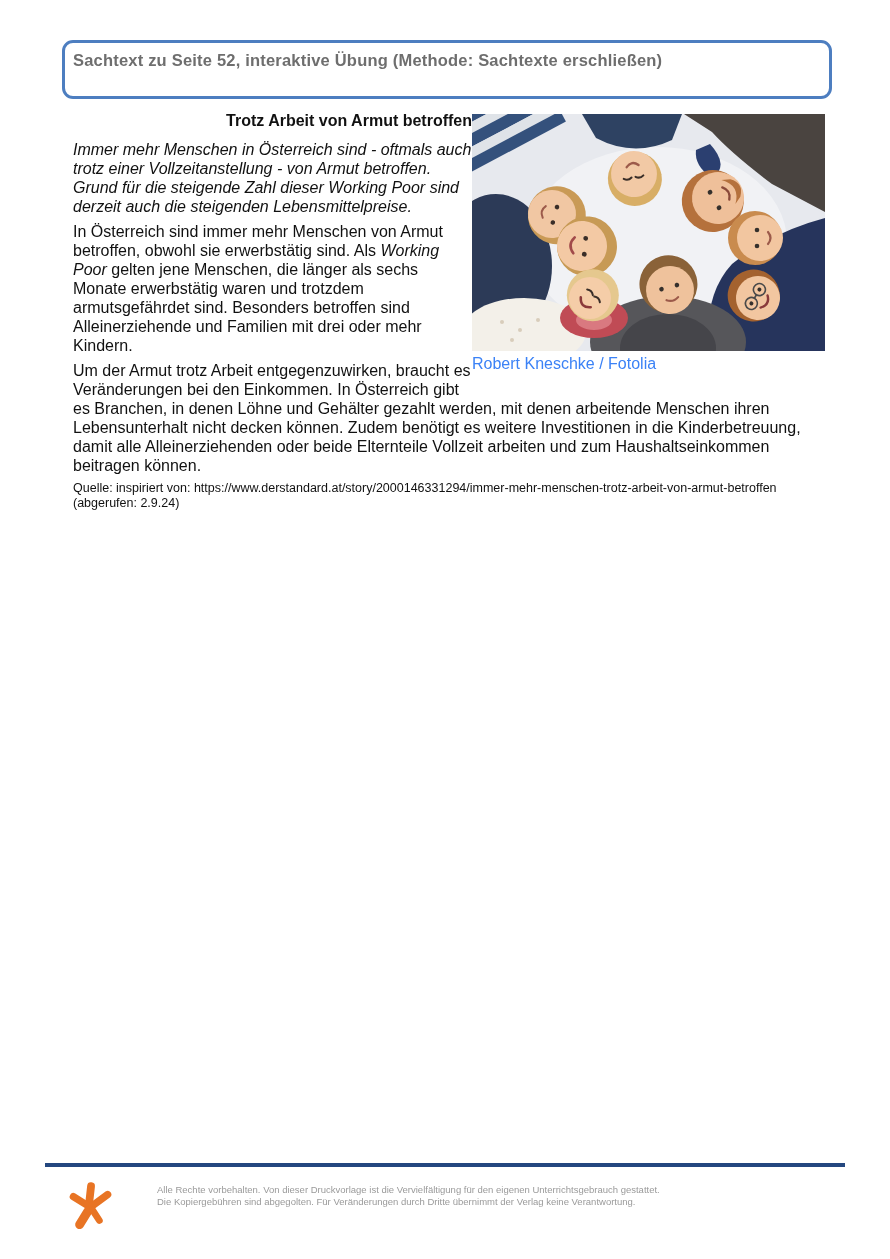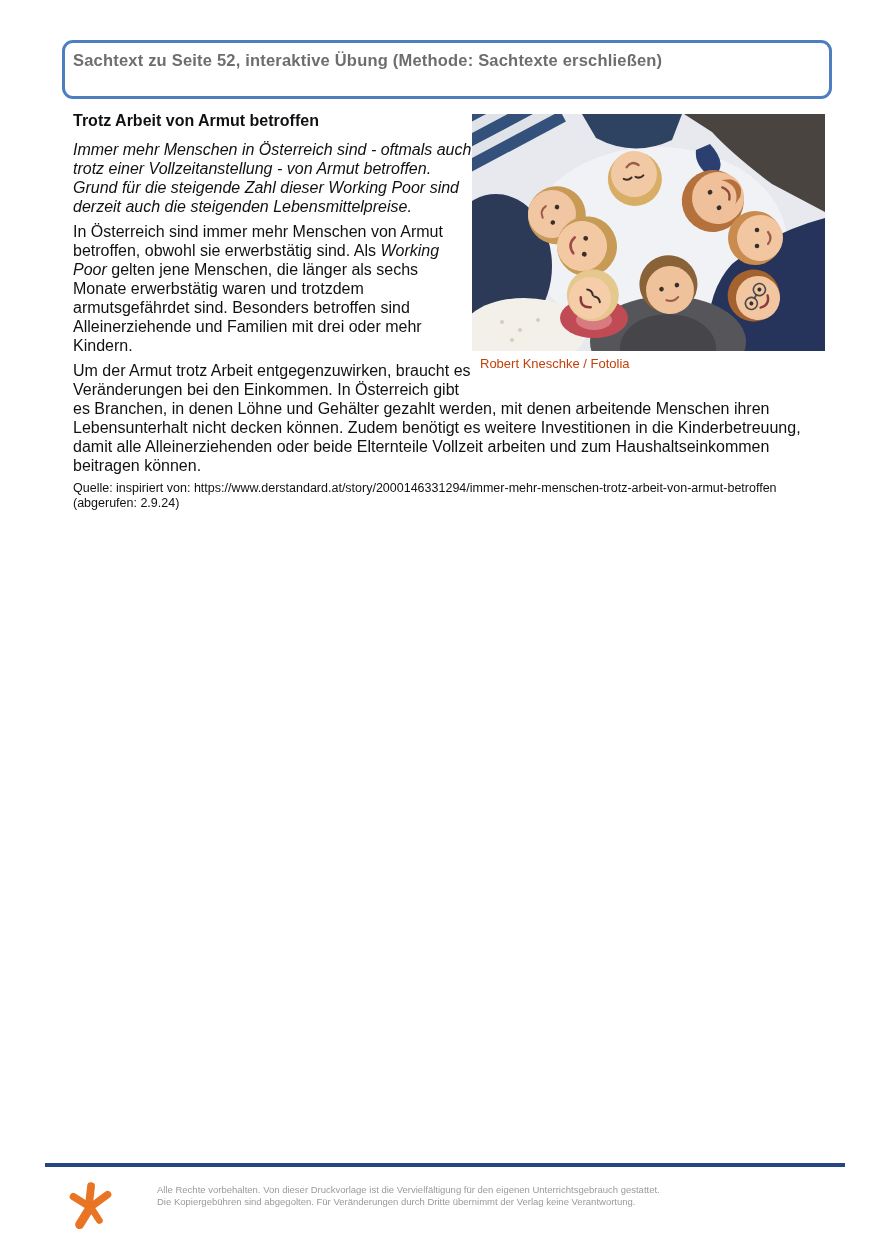--- a/index.html
+++ b/index.html
@@ -28,24 +28,24 @@
   }
   .content{
     position:absolute;left:73px;top:111px;width:752px;
     font-size:16px;line-height:19px;color:var(--body-text);
   }
   .photo-figure{
     float:right;width:353px;margin:3px 0 16px 12px;
   }
   .photo-figure svg{display:block;width:353px;height:237px;}
   .photo-caption{
-    font-size:13px;line-height:14px;color:#c2410c;margin-top:6px;margin-left:8px;
+    font-size:16px;line-height:14px;color:#3b82f6;margin-top:6px;
   }
   h1.article-heading{
-    font-size:16px;line-height:19px;font-weight:bold;margin:0 0 10px 0;
+    font-size:16px;line-height:19px;font-weight:bold;margin:0 0 10px 0;text-align:right;
   }
   p.para{margin:0 0 6px 0;}
   .lead{font-style:italic;}
   .inline-italic{font-style:italic;}
   .source-line{font-size:12.5px;line-height:15px;color:#111111;}
   .footer-rule{
     position:absolute;left:45px;top:1163px;width:800px;height:4px;
     background:var(--footer-rule);
   }
   .footer-logo{position:absolute;left:64px;top:1181px;width:52px;height:52px;}

